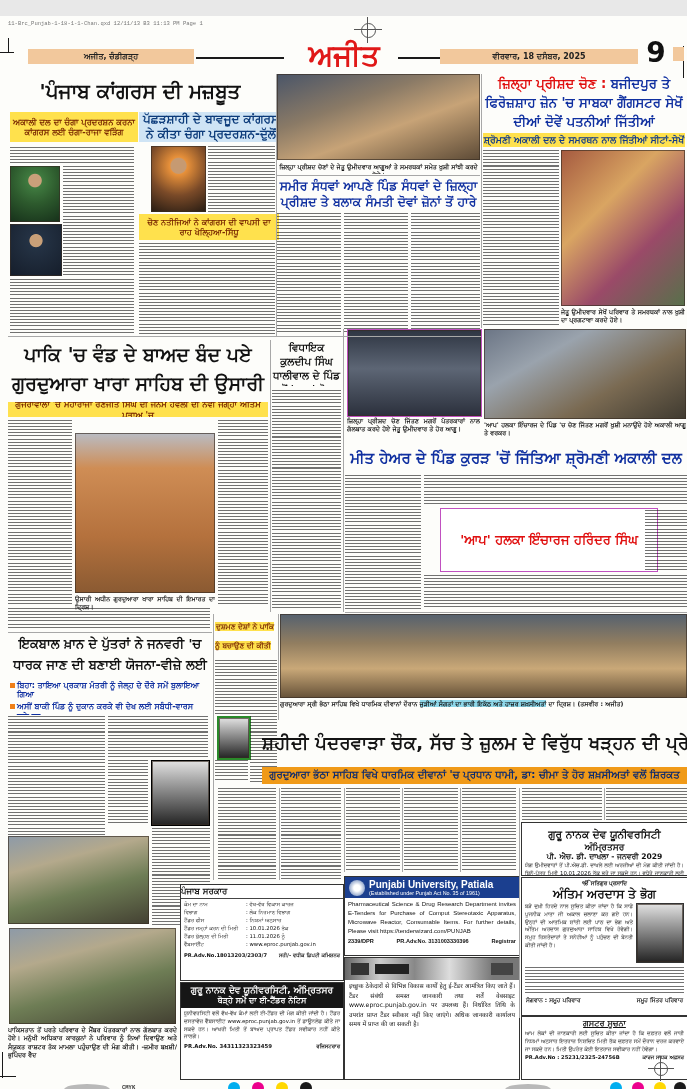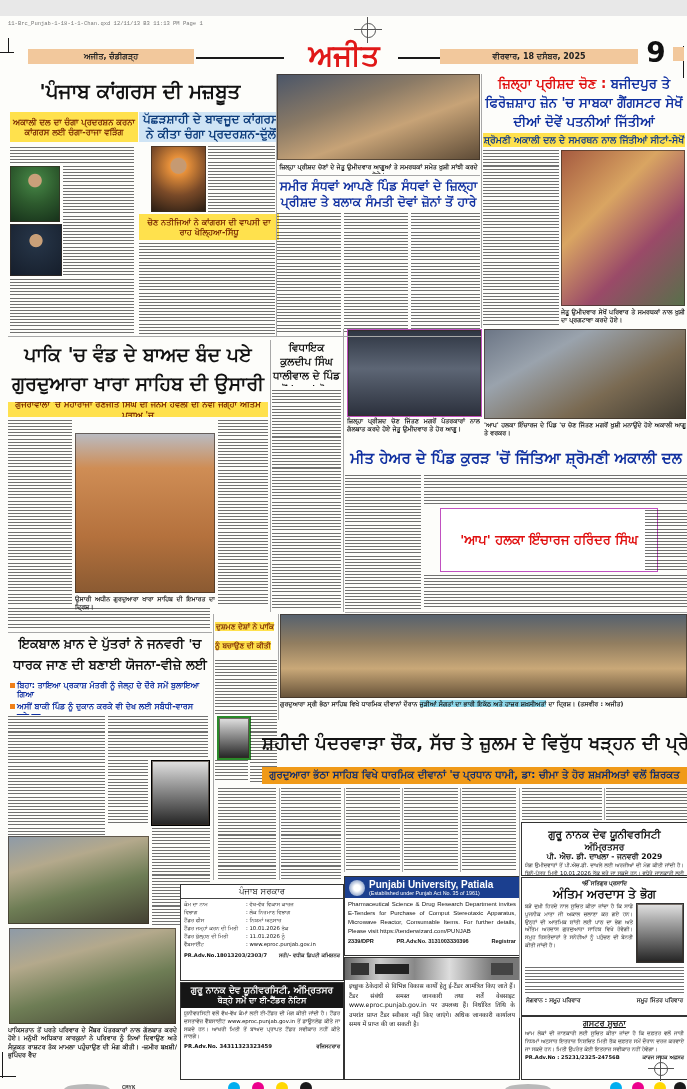--- a/index.html
+++ b/index.html
@@ -150,21 +150,21 @@
   <div class="b tx" style="left:108px;top:744px;width:40px;height:64px"></div>
   <div class="b photo ph-outdoor" style="left:8px;top:820px;width:141px;height:88px"></div>
   <div class="b tx" style="left:152px;top:812px;width:58px;height:98px"></div>
   <div class="b photo ph-outdoor" style="left:9px;top:912px;width:167px;height:96px"></div>
   <div class="b cap" style="left:8px;top:1010px;width:169px;height:50px">
     <span>ਪਾਕਿਸਤਾਨ ਤੋਂ ਪਰਤੇ ਪਰਿਵਾਰ ਦੇ ਮੈਂਬਰ ਪੱਤਰਕਾਰਾਂ ਨਾਲ ਗੱਲਬਾਤ ਕਰਦੇ ਹੋਏ। ਮਨੁੱਖੀ ਅਧਿਕਾਰ ਕਾਰਕੁਨਾਂ ਨੇ ਪਰਿਵਾਰ ਨੂੰ ਨਿਆਂ ਦਿਵਾਉਣ ਅਤੇ ਸੰਯੁਕਤ ਰਾਸ਼ਟਰ ਤੱਕ ਮਾਮਲਾ ਪਹੁੰਚਾਉਣ ਦੀ ਮੰਗ ਕੀਤੀ।</span>
     <span style="font-weight:bold">-ਜ਼ਮੀਰ ਬਖ਼ਸ਼ੀ/ਭੁਪਿੰਦਰ ਵੈਦ</span>
   </div>
 
   <div class="b adbox" style="left:180px;top:868px;width:162px;height:95px">
-    <div style="font-size:8.5px;font-weight:normal;text-align:center;border-bottom:1px solid #444;padding:1px 0">ਪੰਜਾਬ ਸਰਕਾਰ</div>
+    <div style="font-size:8.5px;font-weight:bold;border-bottom:1px solid #444;padding:1px 0">ਪੰਜਾਬ ਸਰਕਾਰ</div>
     <div style="padding:2px 3px">
       <div style="display:flex;font-size:5.3px;line-height:1.5">
           <span style="width:62px">ਕੰਮ ਦਾ ਨਾਮ</span>
           <span>:&nbsp;</span>
           <span>ਵੱਖ-ਵੱਖ ਵਿਕਾਸ ਕਾਰਜ</span>
         </div>
       <div style="display:flex;font-size:5.3px;line-height:1.5">
           <span style="width:62px">ਵਿਭਾਗ</span>
           <span>:&nbsp;</span>
           <span>ਲੋਕ ਨਿਰਮਾਣ ਵਿਭਾਗ</span>

